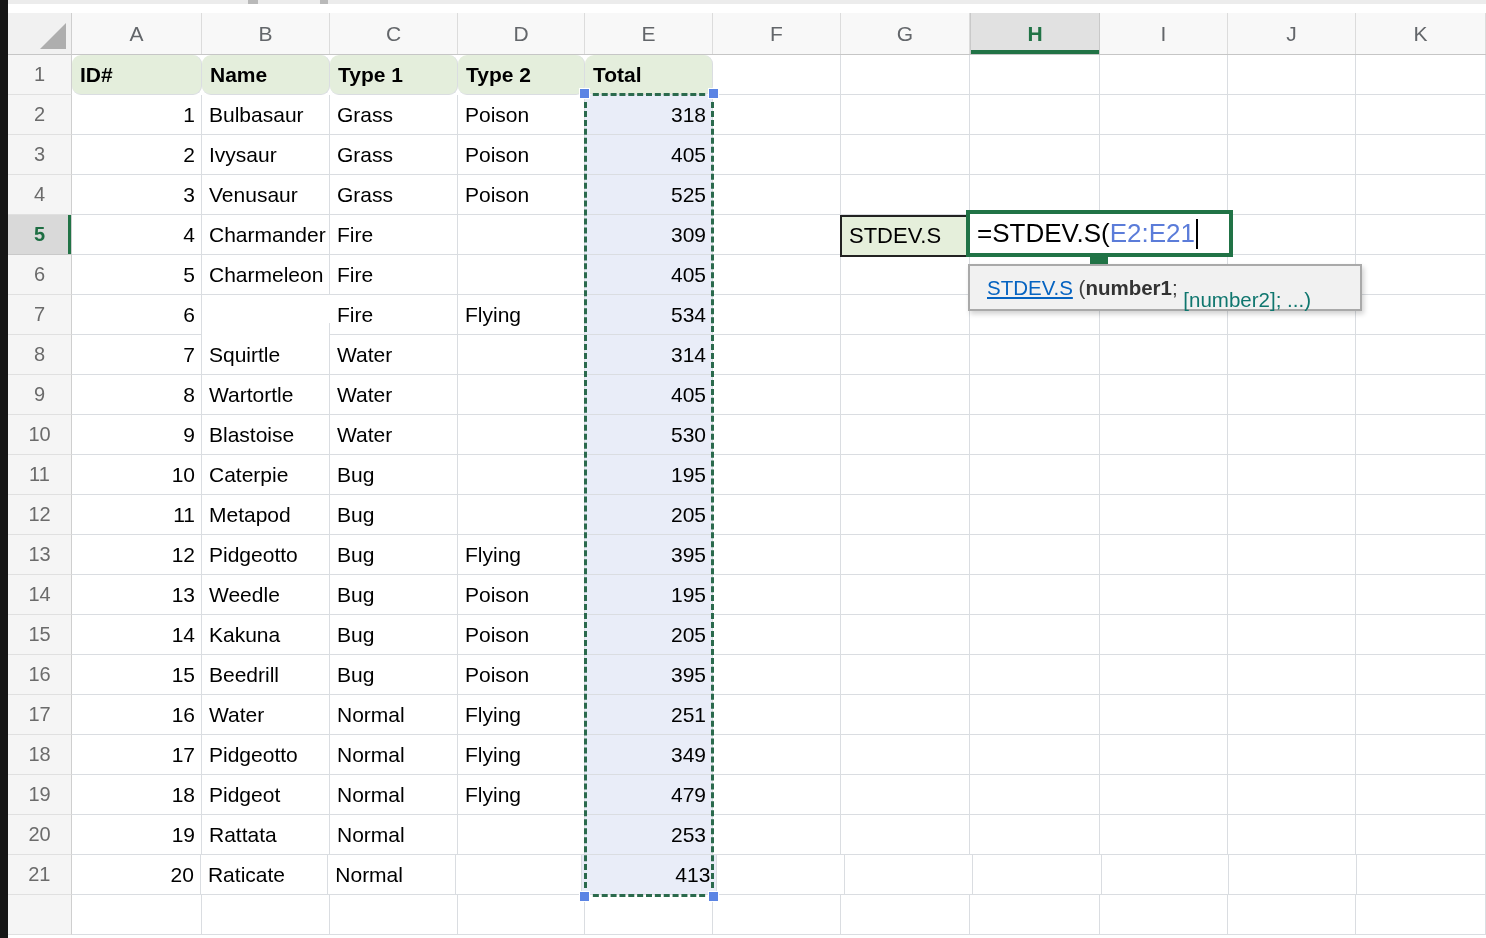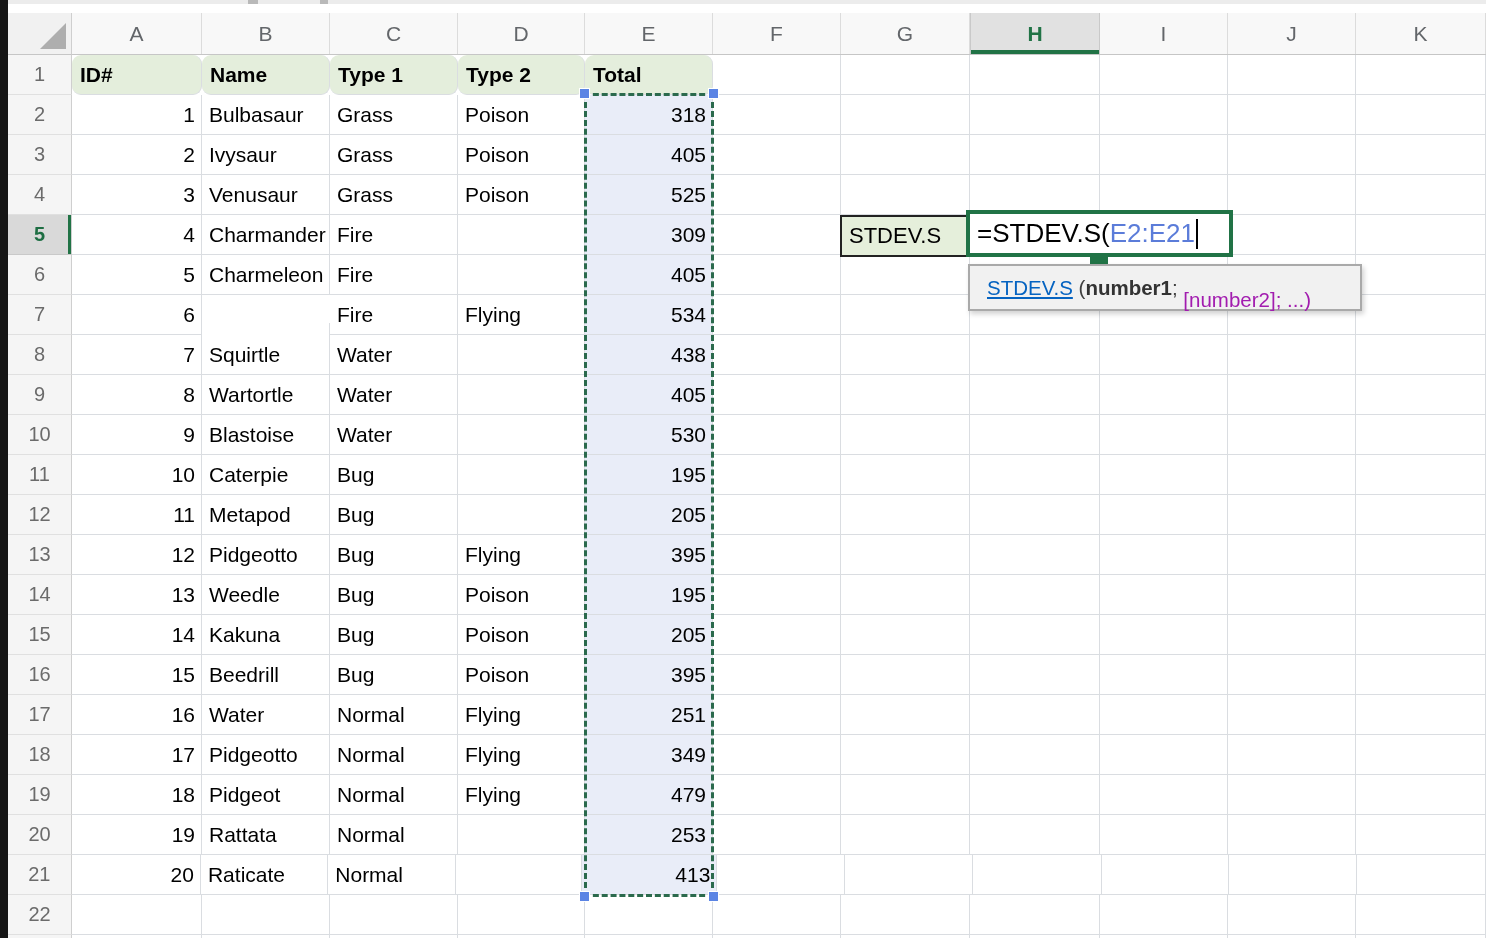--- a/index.html
+++ b/index.html
@@ -65,21 +65,21 @@
   .notch { position:absolute; left:120px; bottom:-11px; width:18px; height:7px; background:#217346; }
 
   
   .tooltip { position:absolute; left:968px; top:264px; width:394px; height:47px; z-index:8;
              background:#f1f1f1; border:2px solid #a9a9a9; box-shadow:2px 3px 5px rgba(0,0,0,0.18);
              display:flex; align-items:center; padding-left:17px; font-size:20.5px; }
   .tooltip span, .tooltip b, .tooltip a { white-space:pre; }
   .tt-link { color:#0563C1; text-decoration:underline; cursor:pointer; }
   .tt-dark { color:#3f3f3f; }
   .tt-bold { color:#333; font-weight:bold; }
-  .tt-gray { color:#a21caf;margin-top:24px; }
+  .tt-gray { color:#0f766e;margin-top:24px; }
 </style>
 </head>
 <body>
 
 <div class="screen">
   <div class="left-strip"></div>
   <div class="top-strip">
     <div class="seg seg1"></div>
     <div class="seg seg2"></div>
     <div class="seg seg3"></div>
@@ -201,21 +201,21 @@
         <div class="cell" style="width: 128px;"></div>
         <div class="cell" style="width: 128px;"></div>
         <div class="cell" style="width: 130px;"></div>
       </div>
       <div class="row">
         <div class="row-h">8</div>
         <div class="cell num" style="width: 130px;">7</div>
         <div class="cell name" style="width: 128px;">Squirtle</div>
         <div class="cell type" style="width: 128px;">Water</div>
         <div class="cell type" style="width: 127px;"></div>
-        <div class="cell num sel-fill" style="width: 128px;">438</div>
+        <div class="cell num sel-fill" style="width: 128px;">314</div>
         <div class="cell" style="width: 128px;"></div>
         <div class="cell" style="width: 129px;"></div>
         <div class="cell" style="width: 130px;"></div>
         <div class="cell" style="width: 128px;"></div>
         <div class="cell" style="width: 128px;"></div>
         <div class="cell" style="width: 130px;"></div>
       </div>
       <div class="row">
         <div class="row-h">9</div>
         <div class="cell num" style="width: 130px;">8</div>
@@ -384,34 +384,20 @@
         <div class="cell" style="width: 128px;"></div>
         <div class="cell" style="width: 130px;"></div>
       </div>
       <div class="row">
         <div class="row-h">21</div>
         <div class="cell num" style="width: 130px;">20</div>
         <div class="cell name" style="width: 128px;">Raticate</div>
         <div class="cell type" style="width: 128px;">Normal</div>
         <div class="cell type" style="width: 127px;"></div>
         <div class="cell num sel-fill" style="width: 136px; padding-left: 24px;">413</div>
-        <div class="cell" style="width: 128px;"></div>
-        <div class="cell" style="width: 129px;"></div>
-        <div class="cell" style="width: 130px;"></div>
-        <div class="cell" style="width: 128px;"></div>
-        <div class="cell" style="width: 128px;"></div>
-        <div class="cell" style="width: 130px;"></div>
-      </div>
-      <div class="row">
-        <div class="row-h">22</div>
-        <div class="cell" style="width: 130px;"></div>
-        <div class="cell" style="width: 128px;"></div>
-        <div class="cell" style="width: 128px;"></div>
-        <div class="cell" style="width: 127px;"></div>
-        <div class="cell" style="width: 128px;"></div>
         <div class="cell" style="width: 128px;"></div>
         <div class="cell" style="width: 129px;"></div>
         <div class="cell" style="width: 130px;"></div>
         <div class="cell" style="width: 128px;"></div>
         <div class="cell" style="width: 128px;"></div>
         <div class="cell" style="width: 130px;"></div>
       </div>
       <div class="row">
         <div class="row-h"></div>
         <div class="cell" style="width: 130px;"></div>

